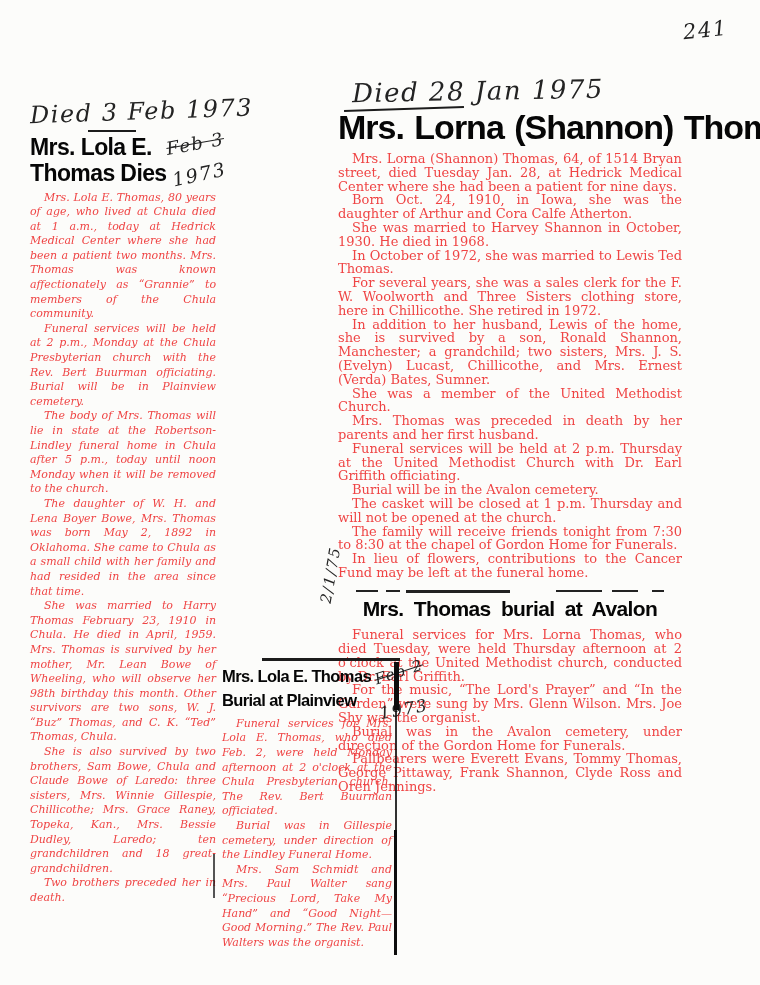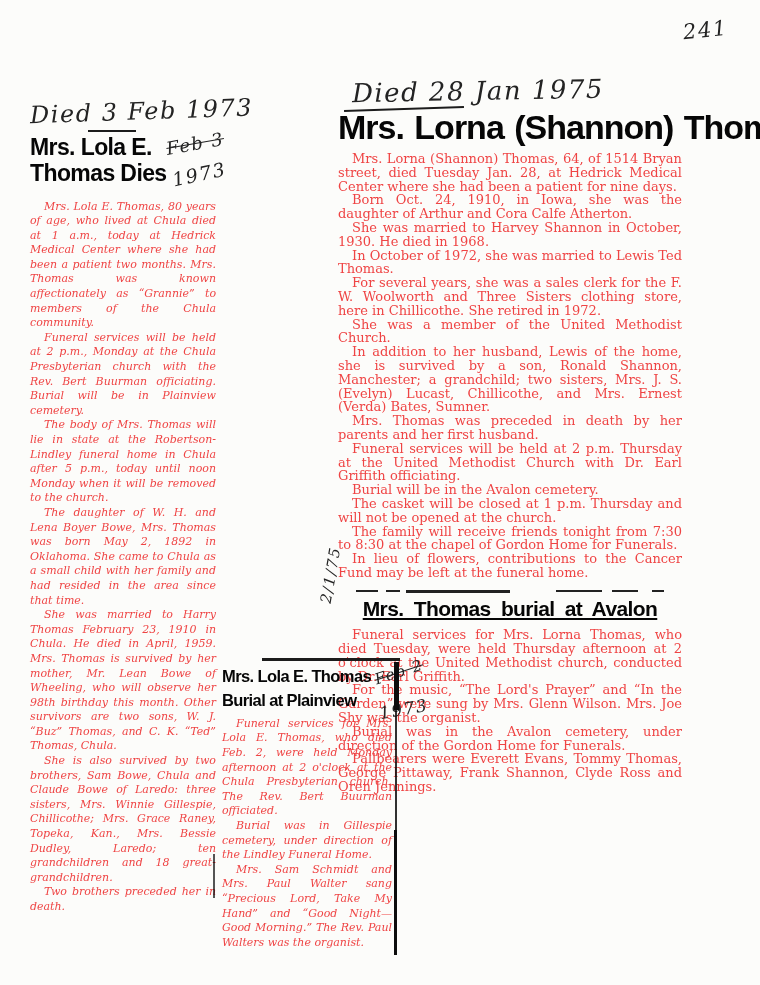--- a/index.html
+++ b/index.html
@@ -16,21 +16,21 @@
   }
   .col-narrow .newsbody p{font-size:11px;line-height:14.6px;font-style:italic;}
   .col-wide   .newsbody p{font-size:13px;line-height:13.8px;}
   
   .headline{
     font-family:"Liberation Sans", sans-serif;font-weight:700;color:#060606;
     letter-spacing:-0.6px;white-space:nowrap;line-height:1.12;
   }
   .hl-lola{font-size:23px;text-align:center;}
   .hl-lorna{font-size:34px;letter-spacing:-1px;word-spacing:2px;margin:2px 0 6px 0;}
-  .hl-avalon{font-size:21px;word-spacing:5px;text-align:center;margin:4px 0 8px 0;text-decoration:underline;}
+  .hl-avalon{font-size:21px;word-spacing:5px;text-align:center;margin:4px 0 8px 0;}
   .hl-plain{font-size:16.5px;line-height:1.45;}
   
   .hand{
     font-family:"DejaVu Serif", serif;font-style:italic;color:#232323;
     letter-spacing:1.5px;white-space:nowrap;
   }
   .hand-big{font-size:24px;}
   .headrow{position:relative;}
   .headrow .hand{position:absolute;}
   
@@ -46,21 +46,21 @@
 
   <div class="hand" style="position:absolute;right:32px;top:18px;font-size:21px;transform:rotate(-6deg);">241</div>
 
   <div class="clip col-narrow" style="left:30px;top:98px;width:186px;">
     <div class="hand hand-big" style="transform:rotate(-2deg);margin-bottom:4px;">Died 3 Feb 1973</div>
     <div class="rule" style="width:48px;height:2px;margin:2px 0 3px 58px;"></div>
     <div class="headrow">
       <span class="headline hl-lola">Mrs. Lola E.</span>
       <span class="hand" style="right:-8px;top:-2px;font-size:18px;transform:rotate(-10deg);text-decoration:line-through;">Feb 3</span>
     </div>
-    <div class="headrow" style="margin-bottom:13px;">
+    <div class="headrow" style="margin-bottom:4px;">
       <span class="headline hl-lola">Thomas Dies</span>
       <span class="hand" style="right:-10px;top:2px;font-size:19px;transform:rotate(-12deg);">1973</span>
     </div>
     <div class="newsbody">
       <p>Mrs. Lola E. Thomas, 80 years of age, who lived at Chula died at 1 a.m., today at Hedrick Medical Center where she had been a patient two months. Mrs. Thomas was known affectionately as “Grannie” to members of the Chula community.</p>
       <p>Funeral services will be held at 2 p.m., Monday at the Chula Presbyterian church with the Rev. Bert Buurman officiating. Burial will be in Plainview cemetery.</p>
       <p>The body of Mrs. Thomas will lie in state at the Robertson-Lindley funeral home in Chula after 5 p.m., today until noon Monday when it will be removed to the church.</p>
       <p>The daughter of W. H. and Lena Boyer Bowe, Mrs. Thomas was born May 2, 1892 in Oklahoma. She came to Chula as a small child with her family and had resided in the area since that time.</p>
       <p>She was married to Harry Thomas February 23, 1910 in Chula. He died in April, 1959. Mrs. Thomas is survived by her mother, Mr. Lean Bowe of Wheeling, who will observe her 98th birthday this month. Other survivors are two sons, W. J. “Buz” Thomas, and C. K. “Ted” Thomas, Chula.</p>
       <p>She is also survived by two brothers, Sam Bowe, Chula and Claude Bowe of Laredo: three sisters, Mrs. Winnie Gillespie, Chillicothe; Mrs. Grace Raney, Topeka, Kan., Mrs. Bessie Dudley, Laredo; ten grandchildren and 18 great-grandchildren.</p>
@@ -73,22 +73,22 @@
       <span class="hand" style="font-size:26px;margin-left:14px;display:inline-block;transform:rotate(-1deg);">Died 28 Jan 1975</span>
       <div class="rule" style="position:absolute;left:6px;top:32px;width:120px;height:2px;transform:rotate(-2deg);"></div>
     </div>
     <div class="headline hl-lorna">Mrs. Lorna (Shannon) Thomas</div>
     <div class="newsbody">
       <p>Mrs. Lorna (Shannon) Thomas, 64, of 1514 Bryan street, died Tuesday Jan. 28, at Hedrick Medical Center where she had been a patient for nine days.</p>
       <p>Born Oct. 24, 1910, in Iowa, she was the daughter of Arthur and Cora Calfe Atherton.</p>
       <p>She was married to Harvey Shannon in October, 1930. He died in 1968.</p>
       <p>In October of 1972, she was married to Lewis Ted Thomas.</p>
       <p>For several years, she was a sales clerk for the F. W. Woolworth and Three Sisters clothing store, here in Chillicothe. She retired in 1972.</p>
+      <p>In addition to her husband, Lewis of the home, she is survived by a son, Ronald Shannon, Manchester; a grandchild; two sisters, Mrs. J. S. (Evelyn) Lucast, Chillicothe, and Mrs. Ernest (Verda) Bates, Sumner.</p>
       <p>She was a member of the United Methodist Church.</p>
-      <p>In addition to her husband, Lewis of the home, she is survived by a son, Ronald Shannon, Manchester; a grandchild; two sisters, Mrs. J. S. (Evelyn) Lucast, Chillicothe, and Mrs. Ernest (Verda) Bates, Sumner.</p>
       <p>Mrs. Thomas was preceded in death by her parents and her first husband.</p>
       <p>Funeral services will be held at 2 p.m. Thursday at the United Methodist Church with Dr. Earl Griffith officiating.</p>
       <p>Burial will be in the Avalon cemetery.</p>
       <p>The casket will be closed at 1 p.m. Thursday and will not be opened at the church.</p>
       <p>The family will receive friends tonight from 7:30 to 8:30 at the chapel of Gordon Home for Funerals.</p>
       <p>In lieu of flowers, contributions to the Cancer Fund may be left at the funeral home.</p>
     </div>
 
     <div class="sep-row">
       <span class="seg" style="width:22px;margin-right:8px;"></span>

